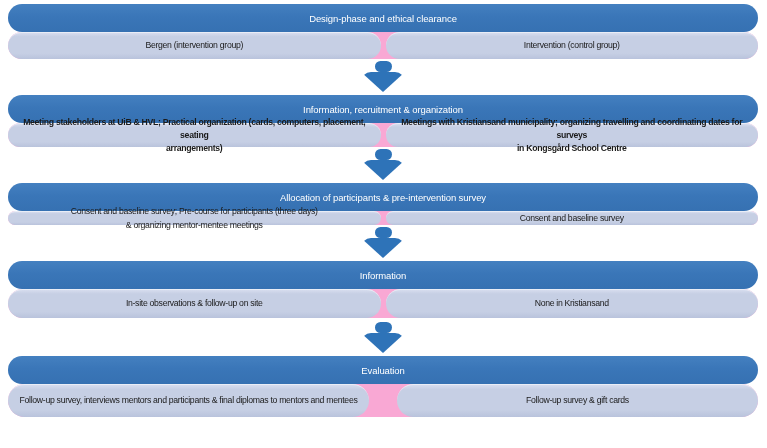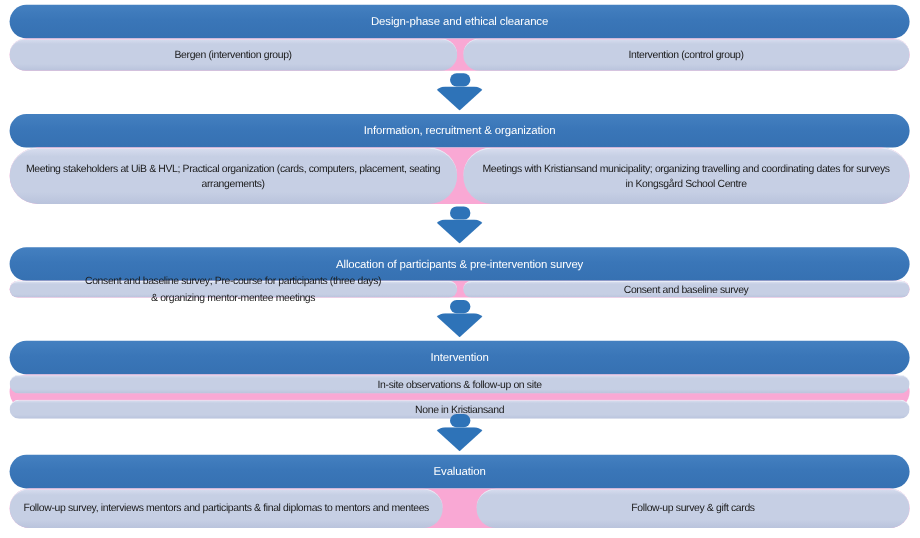--- a/index.html
+++ b/index.html
@@ -42,23 +42,23 @@
     color: var(--cell-text);
     display: flex; align-items: center; justify-content: center;
     text-align: center;
     font-size: 8.7px;
     line-height: 1.5;
     letter-spacing: -0.3px;
     white-space: pre-line;
     padding: 1px 4px;
   }
   .s1 .cells { height: 27px; }
-  .s2 .cells { height: 47px; }
+  .s2 .cells { height: 24px; font-weight: bold; }
   .s3 .cells { height: 14px; }
-  .s4 .cells { height: 29px; flex-direction: column; }
+  .s4 .cells { height: 29px; }
   .s5 .cells { height: 33px; gap: 28px; }
   .arrow-row {
     height: 36px;
     display: flex; flex-direction: column;
     align-items: center; justify-content: flex-start;
     padding-top: 2px;
   }
   .arrow-row.tall { height: 38px; padding-top: 4px; }
   .arrow-stem { width: 17px; height: 11px; background: var(--arrow); }
   .arrow-head {
@@ -109,21 +109,21 @@
       <div class="cell">Consent and baseline survey</div>
     </div>
   </section>
 
   <div class="arrow-row">
     <div class="arrow-stem"></div>
     <div class="arrow-head"></div>
   </div>
 
   <section class="phase s4">
-    <div class="phase-header">Intervention</div>
+    <div class="phase-header">Information</div>
     <div class="cells">
       <div class="cell">In-site observations &amp; follow-up on site</div>
       <div class="cell">None in Kristiansand</div>
     </div>
   </section>
 
   <div class="arrow-row tall">
     <div class="arrow-stem"></div>
     <div class="arrow-head"></div>
   </div>

